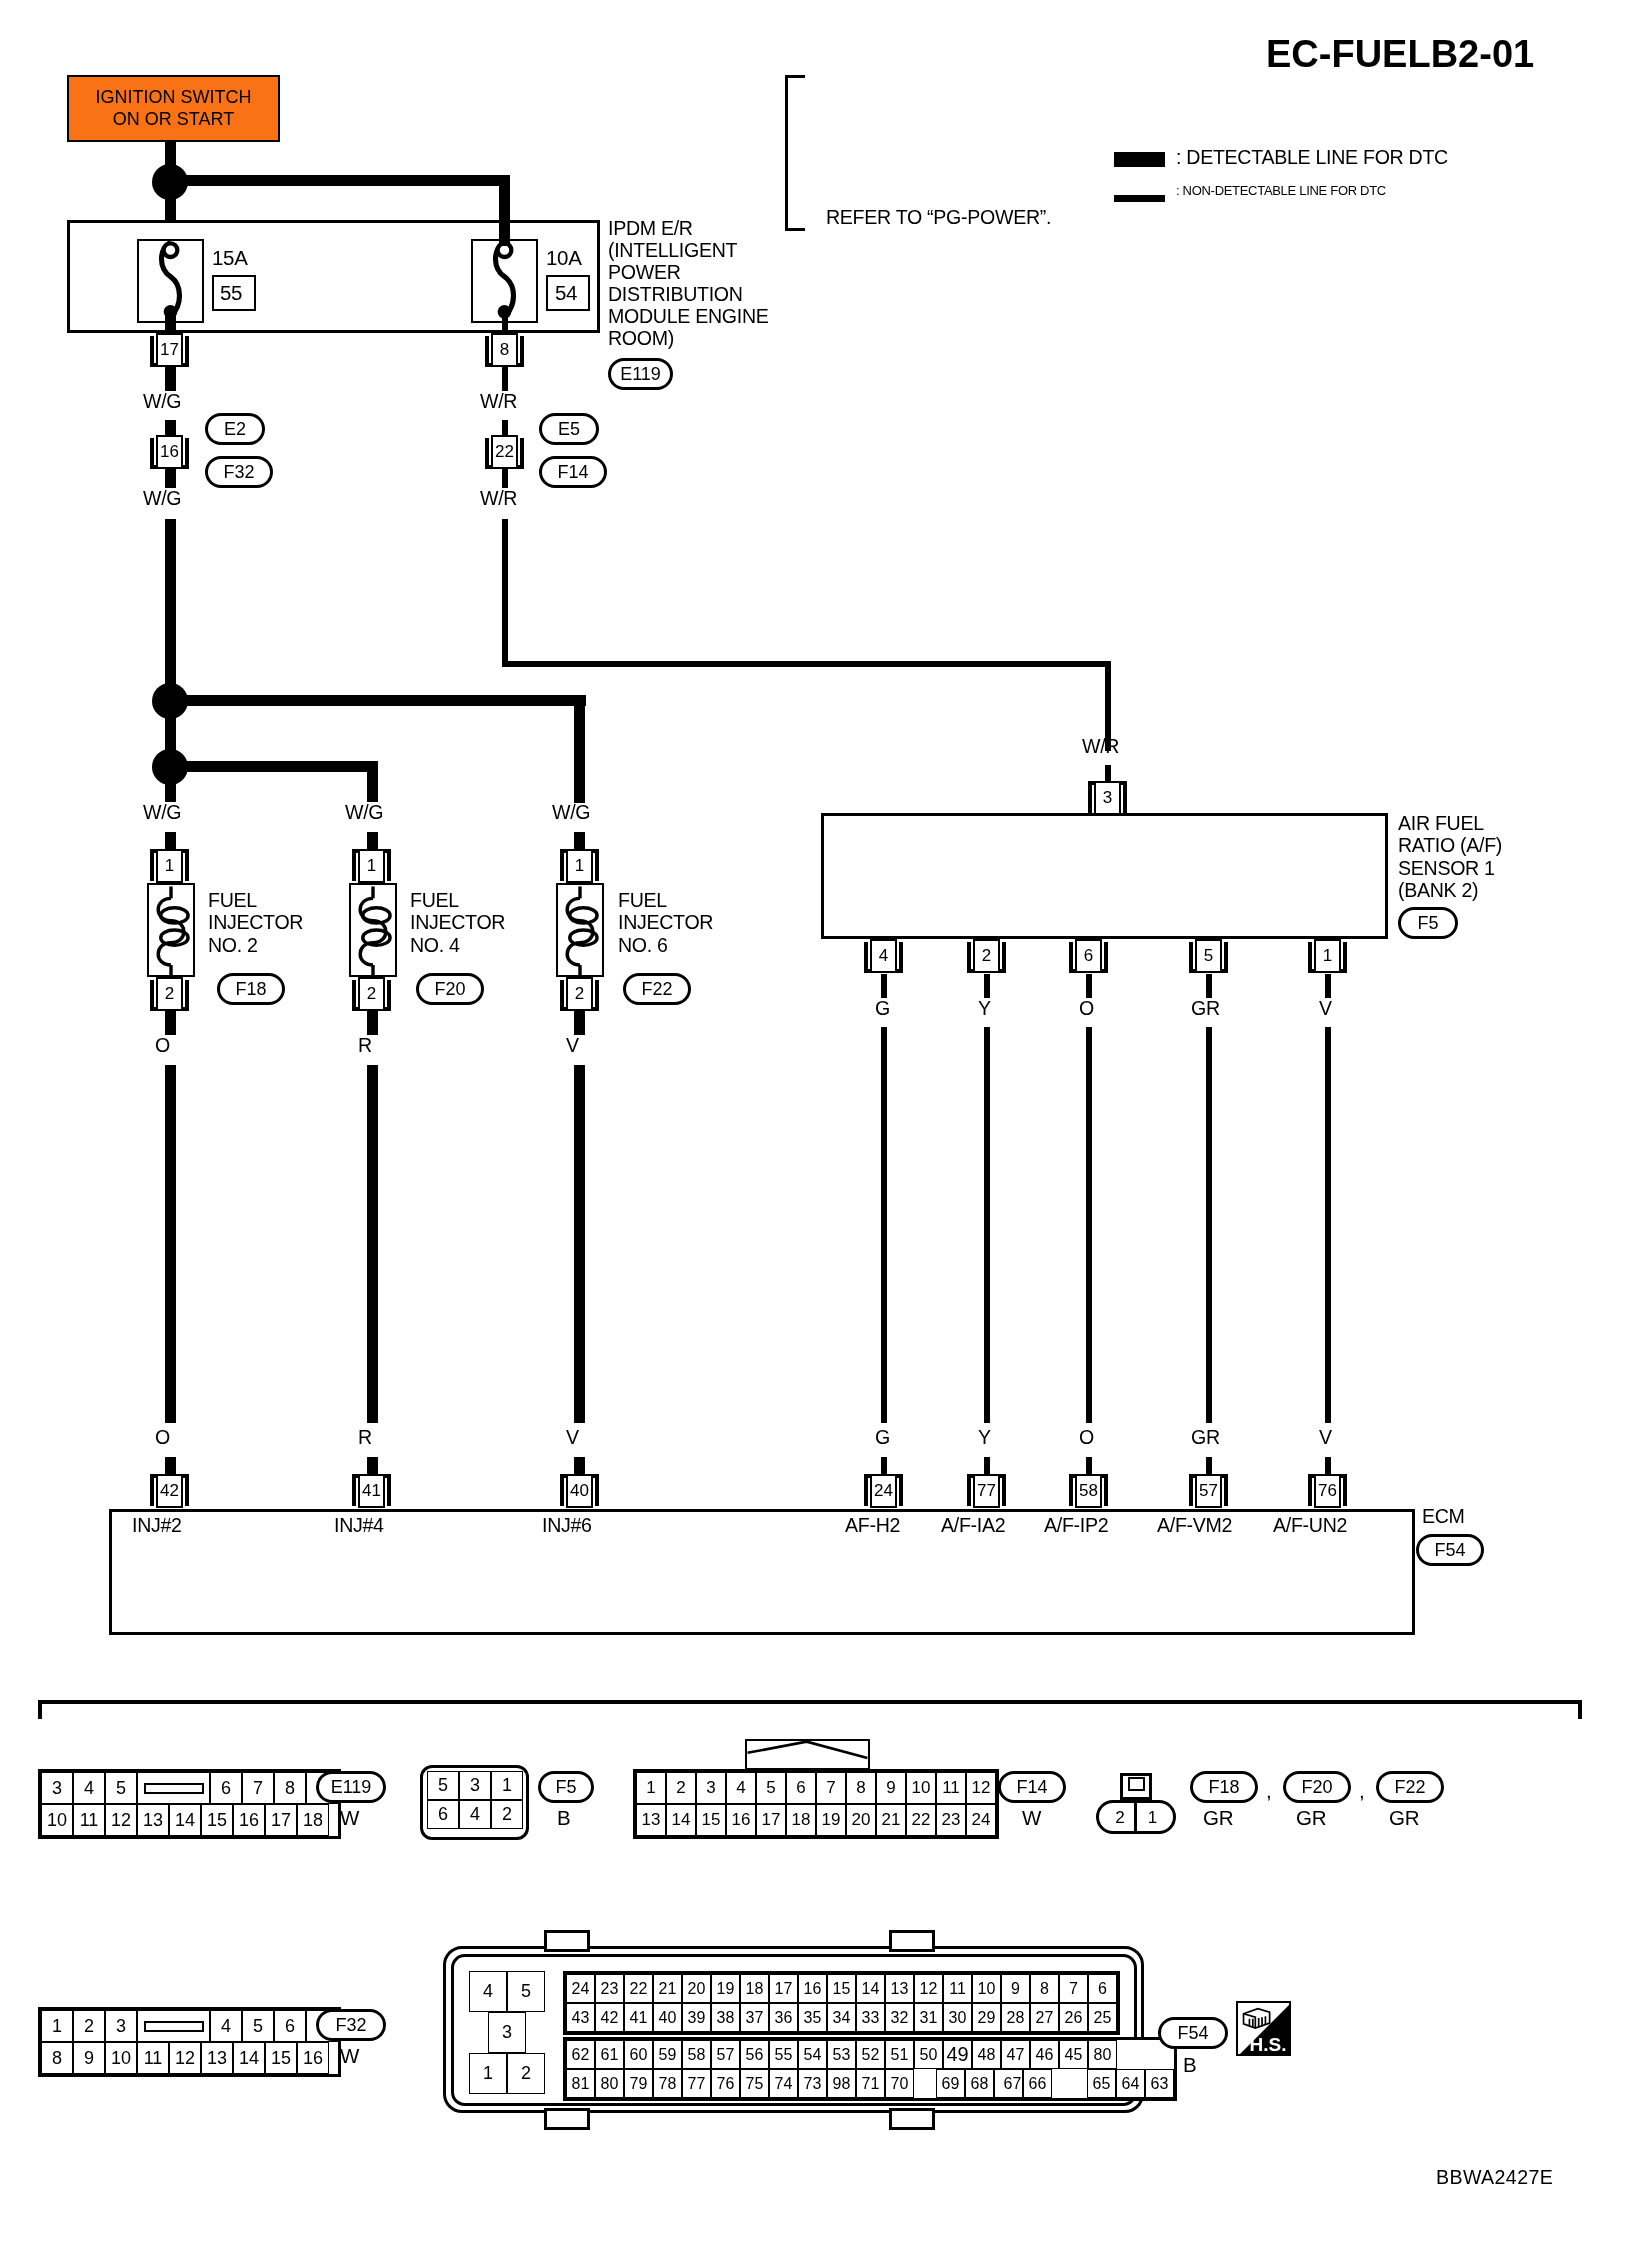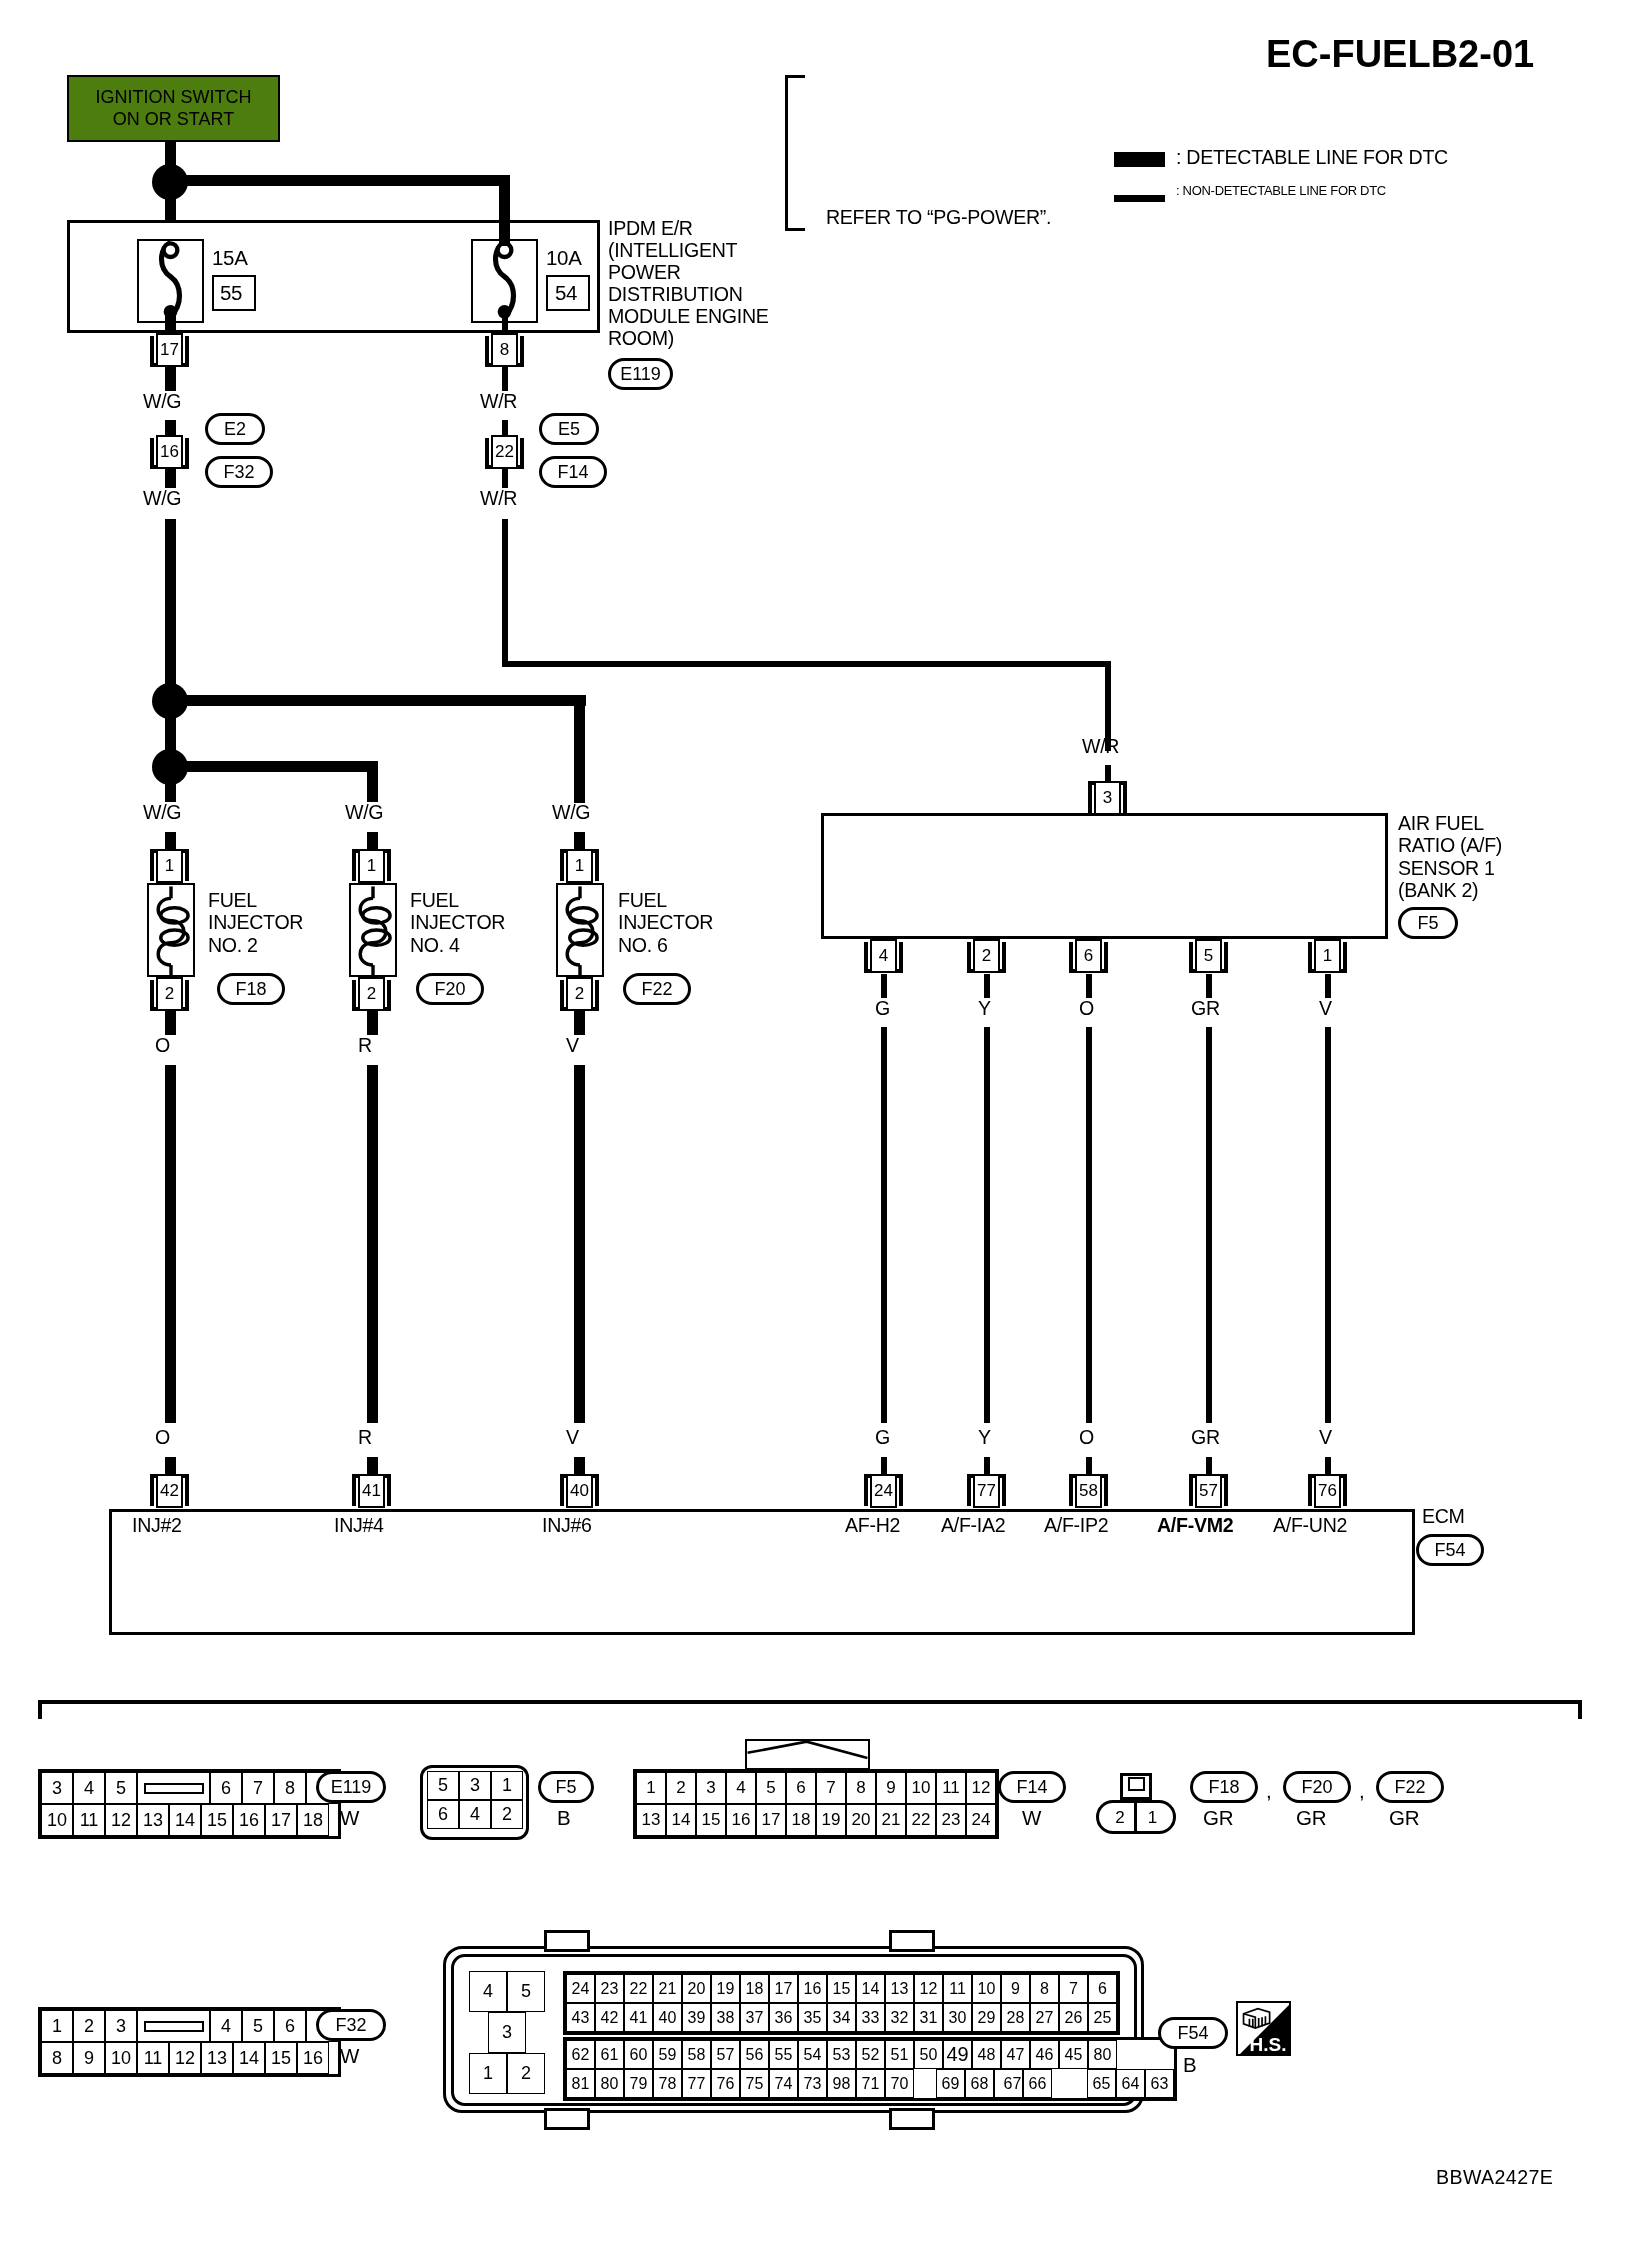--- a/index.html
+++ b/index.html
@@ -14,21 +14,21 @@
   
   .wireT{position:absolute;background:#000;}   
   .wireN{position:absolute;background:#000;}   
   .dot{position:absolute;background:#000;border-radius:50%;}
 
   
   .boxline{position:absolute;border:2.6px solid #000;background:#fff;box-sizing:border-box;}
   .boxline2{position:absolute;border:3.4px solid #000;background:#fff;box-sizing:border-box;}
 
   
-  .swbox{position:absolute;border:2.6px solid #000;background:#4d7c0f;box-sizing:border-box;
+  .swbox{position:absolute;border:2.6px solid #000;background:#f97316;box-sizing:border-box;
          display:flex;flex-direction:column;align-items:center;justify-content:center;
          font-size:18px;line-height:1.18;text-align:center;}
 
   
   .term{position:absolute;width:39px;height:34px;box-sizing:border-box;}
   .term .tnum{position:absolute;left:6px;top:0;width:27px;height:34px;border:2.6px solid #000;
         background:#fff;box-sizing:border-box;font-size:17px;display:flex;align-items:center;
         justify-content:center;}
   .term .barL{position:absolute;left:0;top:3.4px;width:4.3px;height:29px;background:#000;}
   .term .barR{position:absolute;right:0;top:3.4px;width:4.3px;height:29px;background:#000;}
@@ -418,21 +418,21 @@
     <div class="tnum">58</div>
   </div>
   <div class="txt" style="left:1044px;top:1515px;font-size:19.6px;">A/F-IP2</div>
 
   <div class="term up" style="left:1189px;top:1474px;">
     <div class="barL"></div>
       <div class="barR"></div>
       <div class="barB"></div>
     <div class="tnum">57</div>
   </div>
-  <div class="txt" style="left:1157px;top:1515px;font-size:19.6px;font-weight:bold;">A/F-VM2</div>
+  <div class="txt" style="left:1157px;top:1515px;font-size:19.6px;">A/F-VM2</div>
 
   <div class="term up" style="left:1308px;top:1474px;">
     <div class="barL"></div>
       <div class="barR"></div>
       <div class="barB"></div>
     <div class="tnum">76</div>
   </div>
   <div class="txt" style="left:1273px;top:1515px;font-size:19.6px;">A/F-UN2</div>
 
   <div class="txt" style="left:1422px;top:1506px;font-size:19.6px;">ECM</div>

